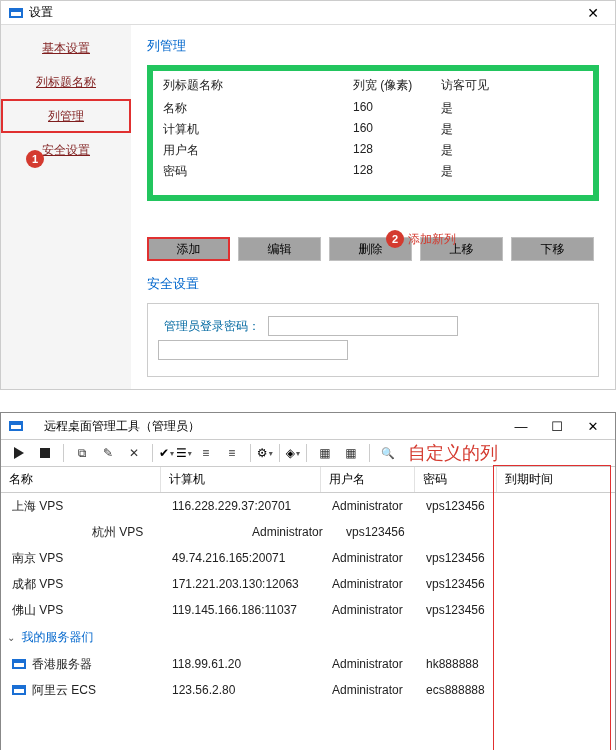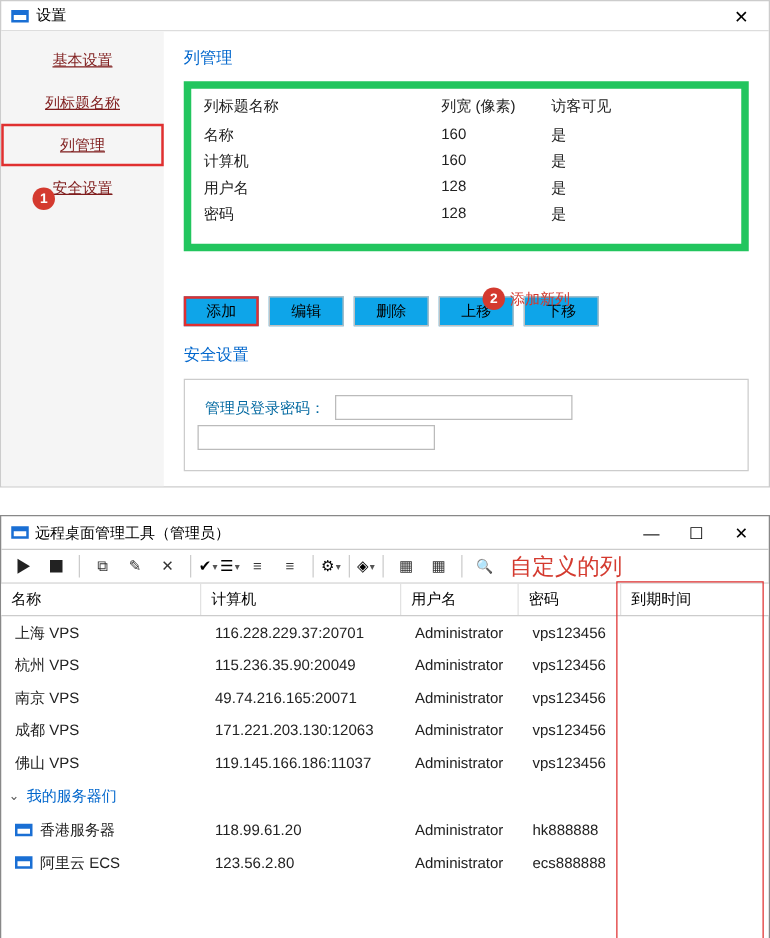--- a/index.html
+++ b/index.html
@@ -29,38 +29,38 @@
     .cols-hdr .c3 { flex: 1; }
     .cols-row { display: flex; padding: 2px 10px; color: #222; }
     .cols-row .c1 { width: 190px; }
     .cols-row .c2 { width: 88px; }
     .cols-row .c3 { flex: 1; }
 
     .annot-add { color: #d43a2f; font-size: 14px; position: absolute; left: 255px; top: 205px; display: flex; align-items: center; gap: 4px; }
     .badge-2 { width: 18px; height: 18px; border-radius: 50%; background: #d43a2f; color: #fff; display: inline-flex; align-items: center; justify-content: center; font-weight: bold; font-size: 11px; }
 
     .btn-row { display: flex; gap: 8px; margin-top: 36px; }
-    .btn { width: 60px; height: 24px; background: #0ea5e9; border: 1px solid #c0c0c0; display: flex; align-items: center; justify-content: center; cursor: pointer; }
+    .btn { width: 83px; height: 24px; background: #a3a3a3; border: 1px solid #c0c0c0; display: flex; align-items: center; justify-content: center; cursor: pointer; }
     .btn.highlighted { border: 2px solid #e03030; }
 
     .sec-title2 { color: #0066cc; font-size: 13px; margin-top: 14px; margin-bottom: 10px; }
     .pw-box { border: 1px solid #ccc; padding: 8px 10px 12px 10px; }
     .pw-row { display: flex; align-items: center; margin: 4px 0; }
     .pw-label { width: 110px; color: #0369a1; text-align: right; padding-right: 8px; }
     .pw-input { width: 190px; height: 20px; border: 1px solid #bbb; background: #fff; }
 
     
     .behind-strip { position: absolute; left: 0; top: 24px; width: 32px; height: 364px; background: #fff; border-right: 1px solid #ccc; z-index: -1; }
     .behind-strip .play { margin-top: 8px; margin-left: 8px; }
     .behind-strip .txt { margin-left: 8px; margin-top: 14px; font-size: 12px; color: #222; }
 
     
     .main-window { border: 1px solid #888; width: 616px; margin-top: 22px; background: #fff; }
     .main-titlebar { height: 26px; display: flex; align-items: center; justify-content: space-between; padding: 0 4px 0 8px; }
-    .main-titlebar-left { display: flex; align-items: center; gap: 5px; }
+    .main-titlebar-left { display: flex; align-items: center; gap: 21px; }
     .win-controls { display: flex; }
     .win-ctrl { width: 36px; height: 24px; display: flex; align-items: center; justify-content: center; cursor: pointer; font-size: 13px; }
 
     .toolbar { height: 28px; border-top: 1px solid #ccc; border-bottom: 1px solid #ccc; display: flex; align-items: center; padding: 0 6px; gap: 2px; position: relative; }
     .tb-btn { width: 24px; height: 22px; display: flex; align-items: center; justify-content: center; cursor: pointer; color: #333; }
     .tb-sep { width: 1px; height: 18px; background: #ccc; margin: 0 4px; }
     .tb-dd { display: flex; align-items: center; cursor: pointer; }
     .tb-dd .arr { font-size: 8px; margin-left: 1px; color: #555; }
     .toolbar .custom-col-label { color: #d43a2f; font-size: 18px; margin-left: 6px; }
     .custom-col-box { position: absolute; border: 1.5px solid #e03030; right: 4px; top: -2px; height: 320px; width: 118px; pointer-events: none; }
@@ -253,21 +253,20 @@
     <div class="grid-body">
       <div class="grid-row">
         <div class="col-name">上海 VPS</div>
         <div class="col-comp">116.228.229.37:20701</div>
         <div class="col-user">Administrator</div>
         <div class="col-pass">vps123456</div>
         <div class="col-exp"></div>
       </div>
       <div class="grid-row">
         <div class="col-name">杭州 VPS</div>
-        <div class="col-comp">115.236.35.90:20049</div>
         <div class="col-user">Administrator</div>
         <div class="col-pass">vps123456</div>
         <div class="col-exp"></div>
       </div>
       <div class="grid-row">
         <div class="col-name">南京 VPS</div>
         <div class="col-comp">49.74.216.165:20071</div>
         <div class="col-user">Administrator</div>
         <div class="col-pass">vps123456</div>
         <div class="col-exp"></div>

